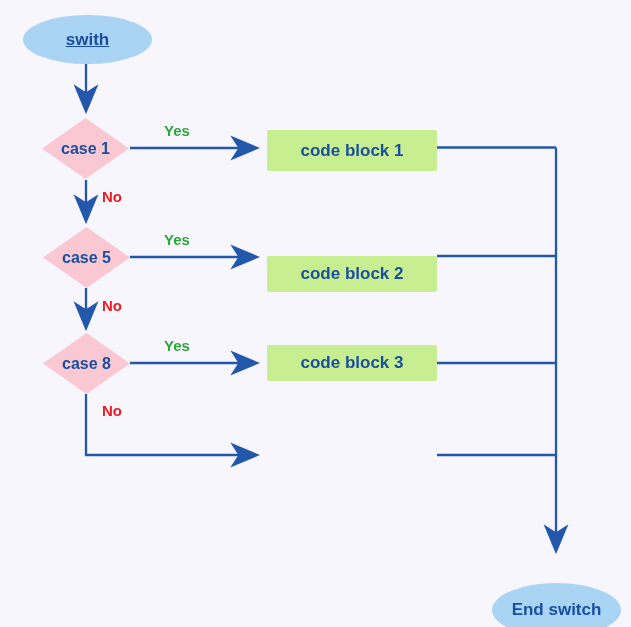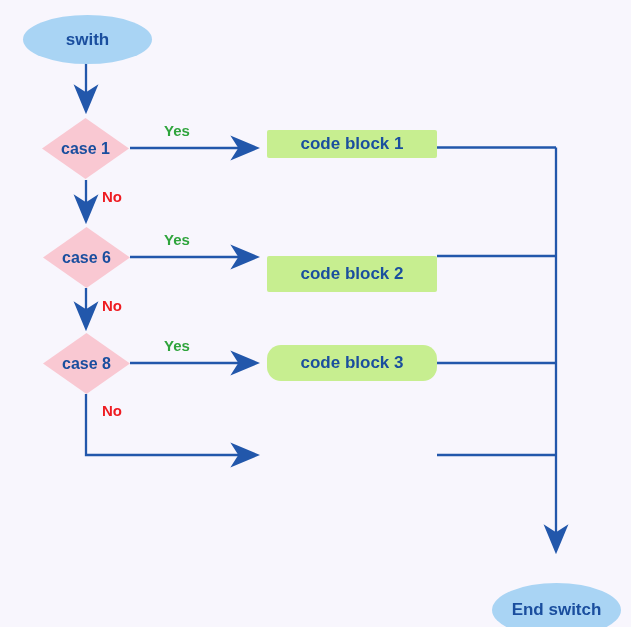--- a/index.html
+++ b/index.html
@@ -81,45 +81,45 @@
     <path class="edge" d="M130,257 H254" marker-end="url(#arrow)"></path>
     <path class="edge" d="M437,256 H556"></path>
     <path class="edge" d="M86,288 V325" marker-end="url(#arrow)"></path>
     <path class="edge" d="M130,363 H254" marker-end="url(#arrow)"></path>
     <path class="edge" d="M437,363 H556"></path>
     <path class="edge" d="M86,394 V455 H254" marker-end="url(#arrow)"></path>
     <path class="edge" d="M437,455 H556"></path>
     <path class="edge" d="M556,147.5 V548" marker-end="url(#arrow)"></path>
   </svg>
 
-  <div class="node ellipse" style="left:23px; top:15px; width:129px; height:49px;">
+  <div class="node ellipse" style="left:23px; top:15px; width:129px; height:49px;text-decoration:underline;">
     <span>swith</span>
   </div>
 
   <div class="node diamond" style="left:42px; top:118px; width:87px; height:61px;justify-content:center;">
     <span>case 1</span>
   </div>
 
   <div class="node diamond" style="left:43px; top:227px; width:87px; height:61px;">
-    <span>case 6</span>
+    <span>case 5</span>
   </div>
 
   <div class="node diamond" style="left:43px; top:333px; width:87px; height:61px;">
     <span>case 8</span>
   </div>
 
-  <div class="node rect" style="left:267px; top:130px; width:170px; height:28px;">
+  <div class="node rect" style="left:267px; top:130px; width:170px; height:41px;">
     <span>code block 1</span>
   </div>
 
   <div class="node rect" style="left:267px; top:238px; width:170px; height:36px;margin-top:18px;">
     <span>code block 2</span>
   </div>
 
-  <div class="node rect" style="left:267px; top:345px; width:170px; height:36px;border-radius:14px;">
+  <div class="node rect" style="left:267px; top:345px; width:170px; height:36px;">
     <span>code block 3</span>
   </div>
 
 
   <div class="node ellipse" style="left:492px; top:583px; width:129px; height:54px;">
     <span>End switch</span>
   </div>
 
   <span class="edge-label yes" style="left:164px; top:122px;">Yes</span>
   <span class="edge-label no" style="left:102px; top:188px;">No</span>

